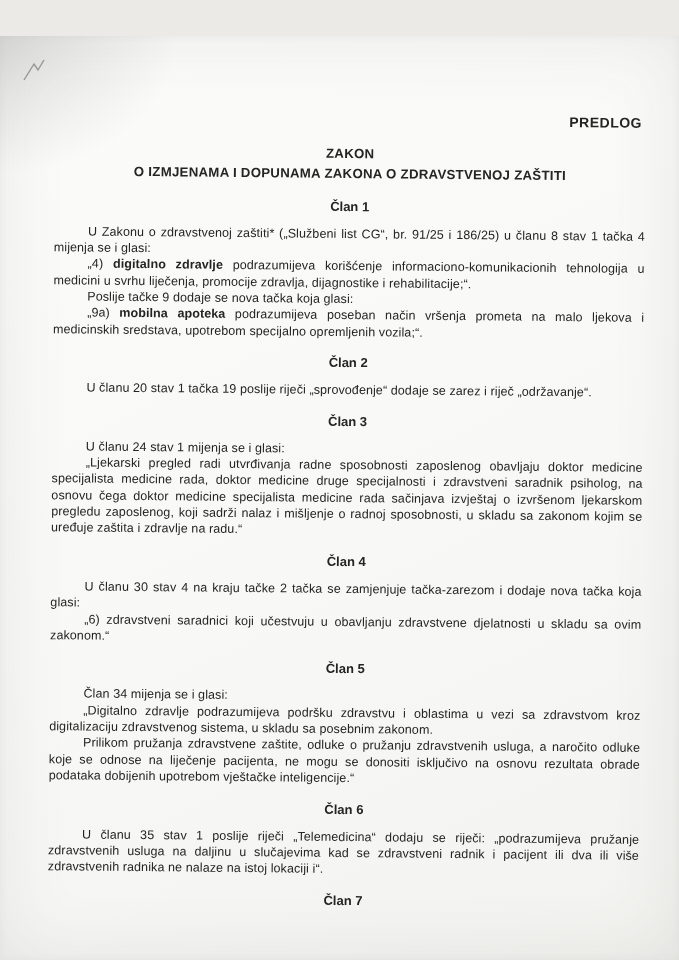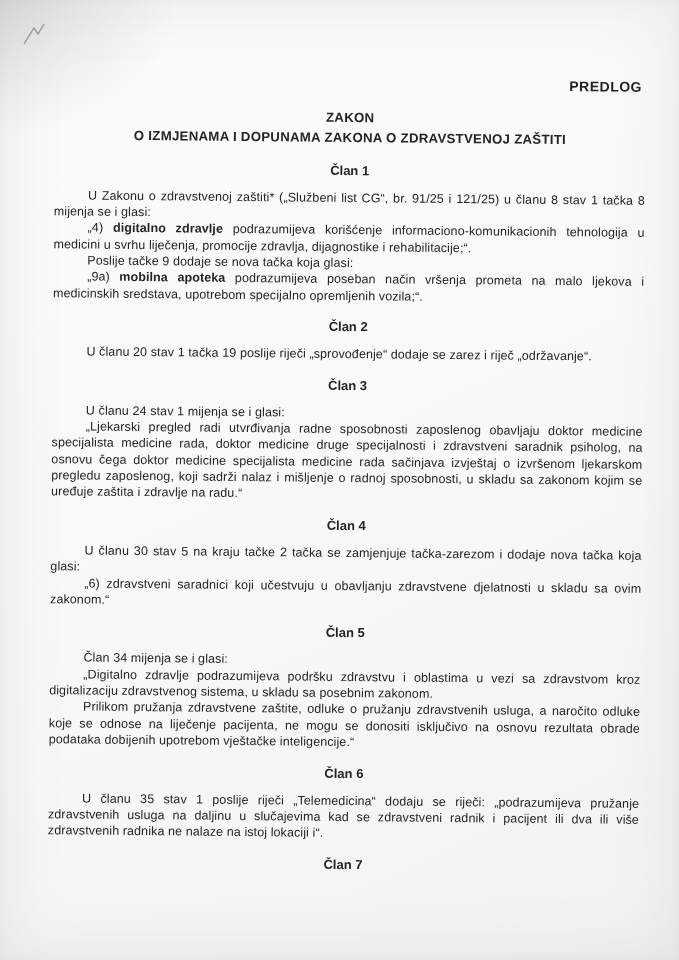--- a/index.html
+++ b/index.html
@@ -7,20 +7,21 @@
     width: 679px; height: 960px;
     overflow: hidden;
     background: #eceae7;
     font-family: "Liberation Sans", "DejaVu Sans", sans-serif;
     color: #242424;
   }
   .page {
     position: absolute; inset: 0;
     background: linear-gradient(155deg, #fbfbf9 0%, #f8f8f6 55%, #f2f2ef 100%);
     box-shadow: inset 0 0 70px rgba(80,80,75,0.10), inset 0 0 8px rgba(0,0,0,0.04);
+    margin-top: 36px;
   }
   .corner-shade {
     position: absolute; left: 0; top: 0; width: 180px; height: 140px;
     background: radial-gradient(ellipse at 0% 0%, rgba(90,90,85,0.18), rgba(90,90,85,0) 70%);
     pointer-events: none;
   }
   .content {
     position: absolute; left: 52px; right: 36px; top: 76px;
     transform: rotate(0.55deg);
     transform-origin: 50% 40%;
@@ -69,37 +70,37 @@
 
   <div class="content">
     <div class="tag">PREDLOG</div>
     <div class="title">
       <div>ZAKON</div>
       <div>O IZMJENAMA I DOPUNAMA ZAKONA O ZDRAVSTVENOJ ZAŠTITI</div>
     </div>
     <div id="articles">
         <section class="article">
           <div class="article-heading">Član 1</div>
-          <p class="para"><span>U Zakonu o zdravstvenoj zaštiti* („Službeni list CG“, br. 91/25 i 121/25) u članu 8 stav 1 tačka 8 mijenja se i glasi:</span></p>
+          <p class="para"><span>U Zakonu o zdravstvenoj zaštiti* („Službeni list CG“, br. 91/25 i 186/25) u članu 8 stav 1 tačka 4 mijenja se i glasi:</span></p>
           <p class="para"><span>„4) </span><span class="b">digitalno zdravlje</span><span> podrazumijeva korišćenje informaciono-komunikacionih tehnologija u medicini u svrhu liječenja, promocije zdravlja, dijagnostike i rehabilitacije;“.</span></p>
           <p class="para"><span>Poslije tačke 9 dodaje se nova tačka koja glasi:</span></p>
           <p class="para"><span>„9a) </span><span class="b">mobilna apoteka</span><span> podrazumijeva poseban način vršenja prometa na malo ljekova i medicinskih sredstava, upotrebom specijalno opremljenih vozila;“.</span></p>
         </section>
         <section class="article">
           <div class="article-heading">Član 2</div>
           <p class="para"><span>U članu 20 stav 1 tačka 19 poslije riječi „sprovođenje“ dodaje se zarez i riječ „održavanje“.</span></p>
         </section>
         <section class="article">
           <div class="article-heading">Član 3</div>
           <p class="para"><span>U članu 24 stav 1 mijenja se i glasi:</span></p>
           <p class="para"><span>„Ljekarski pregled radi utvrđivanja radne sposobnosti zaposlenog obavljaju doktor medicine specijalista medicine rada, doktor medicine druge specijalnosti i zdravstveni saradnik psiholog, na osnovu čega doktor medicine specijalista medicine rada sačinjava izvještaj o izvršenom ljekarskom pregledu zaposlenog, koji sadrži nalaz i mišljenje o radnoj sposobnosti, u skladu sa zakonom kojim se uređuje zaštita i zdravlje na radu.“</span></p>
         </section>
         <section class="article">
           <div class="article-heading">Član 4</div>
-          <p class="para"><span>U članu 30 stav 5 na kraju tačke 2 tačka se zamjenjuje tačka-zarezom i dodaje nova tačka koja glasi:</span></p>
+          <p class="para"><span>U članu 30 stav 4 na kraju tačke 2 tačka se zamjenjuje tačka-zarezom i dodaje nova tačka koja glasi:</span></p>
           <p class="para"><span>„6) zdravstveni saradnici koji učestvuju u obavljanju zdravstvene djelatnosti u skladu sa ovim zakonom.“</span></p>
         </section>
         <section class="article">
           <div class="article-heading">Član 5</div>
           <p class="para"><span>Član 34 mijenja se i glasi:</span></p>
           <p class="para"><span>„Digitalno zdravlje podrazumijeva podršku zdravstvu i oblastima u vezi sa zdravstvom kroz digitalizaciju zdravstvenog sistema, u skladu sa posebnim zakonom.</span></p>
           <p class="para"><span>Prilikom pružanja zdravstvene zaštite, odluke o pružanju zdravstvenih usluga, a naročito odluke koje se odnose na liječenje pacijenta, ne mogu se donositi isključivo na osnovu rezultata obrade podataka dobijenih upotrebom vještačke inteligencije.“</span></p>
         </section>
         <section class="article">
           <div class="article-heading">Član 6</div>

